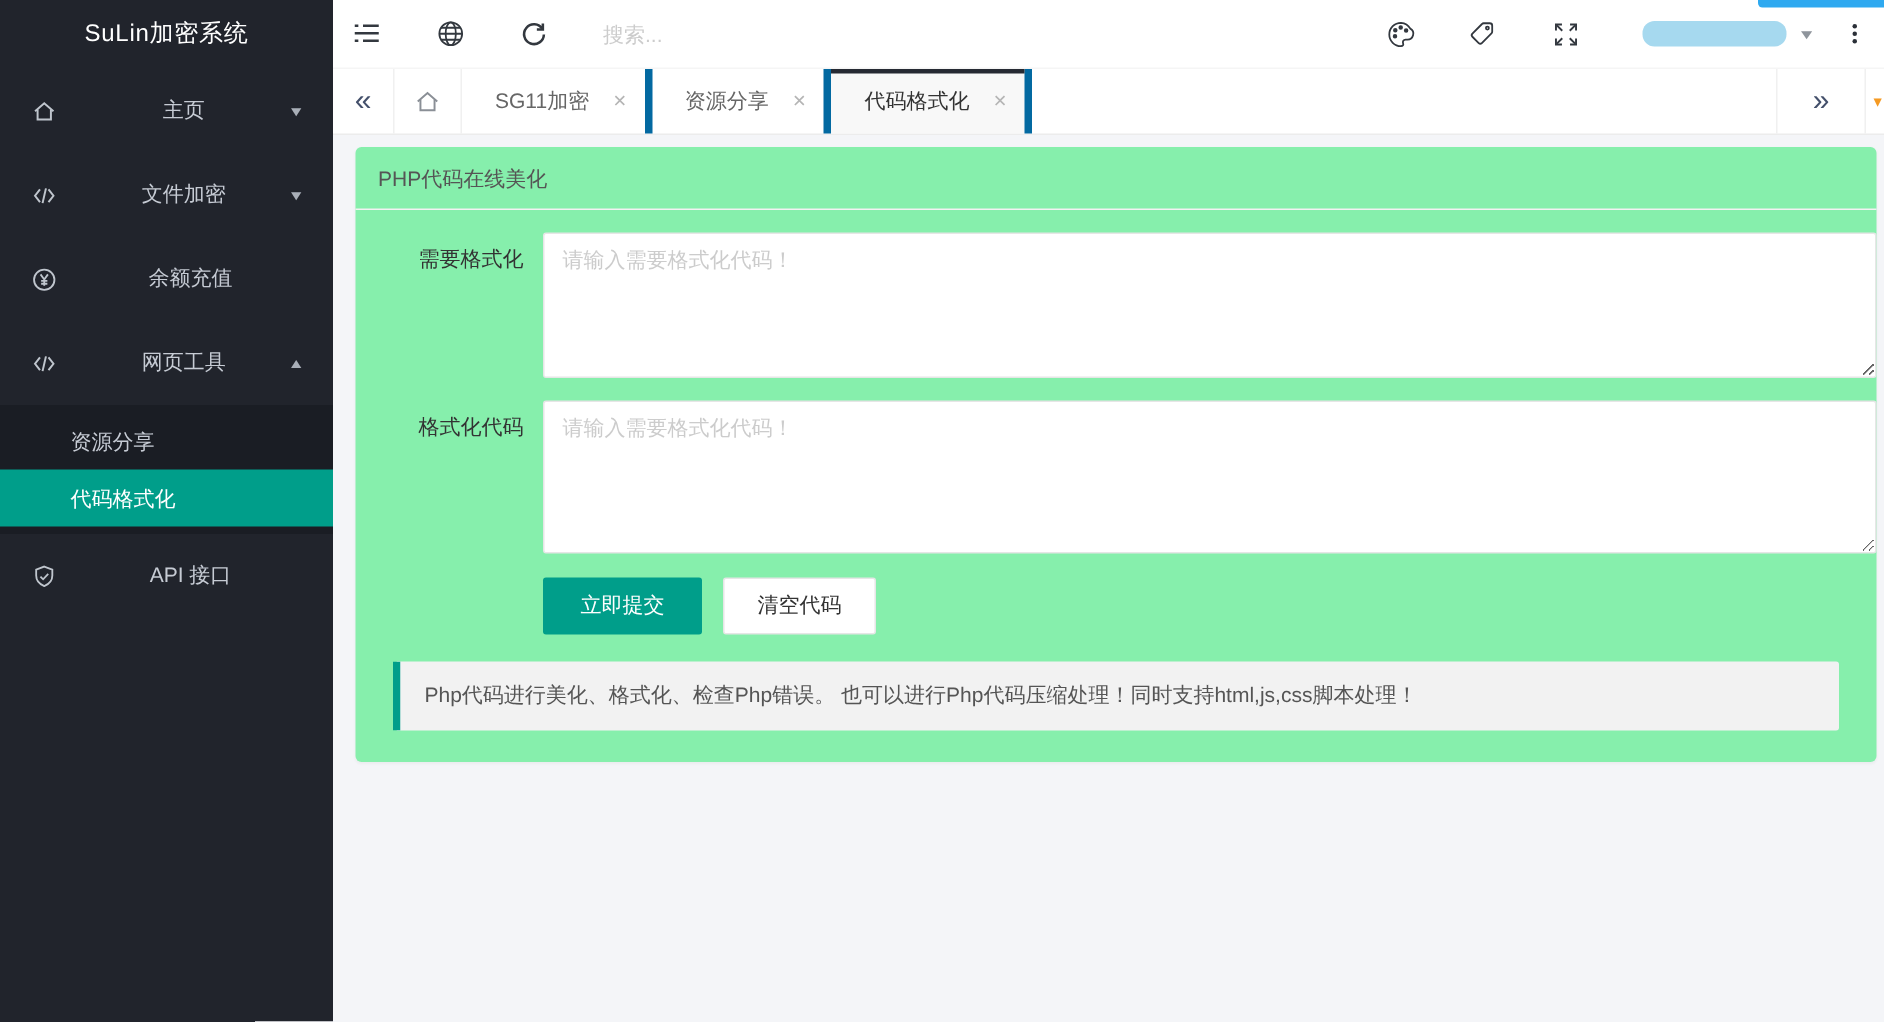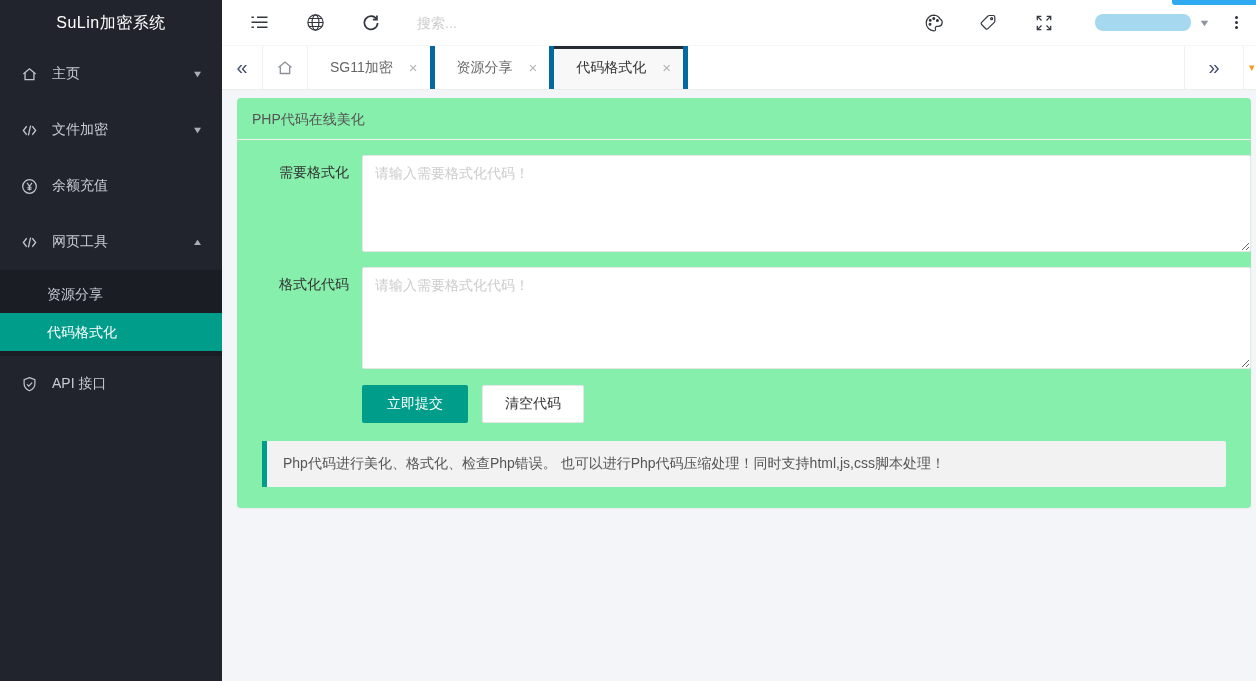--- a/index.html
+++ b/index.html
@@ -5,30 +5,30 @@
   * { box-sizing: border-box; margin: 0; padding: 0; }
   html,body { width:1256px; height:681px; }
   body {
     font-family:"Liberation Sans","DejaVu Sans",sans-serif;
     background:#f4f5f8; position:relative; overflow:hidden;
     -webkit-font-smoothing:antialiased;
   }
   
   .sidebar { position:absolute; left:0; top:0; bottom:0; width:222px; background:#21242c; color:#c6cbd4; z-index:3; }
   .logo { height:46px; line-height:46px; text-align:center; color:#fff; font-size:16px; letter-spacing:.5px; }
-  .menu-item { height:56px; display:flex; align-items:center; padding:0 20px; font-size:14px; cursor:pointer; }
+  .menu-item { height:56px; display:flex; align-items:center; padding:0 20px; font-size:14px; cursor:pointer;text-align:center; }
   .mi-icon { width:18px; height:18px; margin-right:14px; display:flex; align-items:center; justify-content:center; color:#bfc5cd; }
   .mi-icon svg { display:block; }
   .mi-label { flex:1; }
   .mi-arrow { font-size:9px; color:#a9afb8; transform:scaleX(1.3); }
   .submenu { background:#1a1d24; padding:5px 0; }
   .sub-item { height:38px; line-height:38px; padding-left:47px; font-size:14px; color:#c6cbd4; cursor:pointer; }
   .sub-item.active { background:#009e8a; color:#fff; }
   
-  .topbar { position:absolute; left:222px; top:0; right:0; height:46px; background:#fff; display:flex; align-items:center; padding-left:9px; border-bottom:1px solid #f5f5f5; }
+  .topbar { position:absolute; left:207px; top:0; right:0; height:46px; background:#fff; display:flex; align-items:center; padding-left:9px; border-bottom:1px solid #f5f5f5; }
   .tb-icon { width:56px; display:flex; justify-content:center; align-items:center; color:#33383f; cursor:pointer; }
   .search-input { border:none; outline:none; margin-left:18px; width:210px; font-size:14px; color:#666; background:transparent; }
   .search-input::placeholder { color:#ccc; }
   .tb-right { margin-left:auto; display:flex; align-items:center; padding-right:8px; }
   .tb-right .tb-icon { width:55px; }
   .redaction { width:96px; height:17px; background:#a6d9ef; border-radius:8px; margin-left:24px; cursor:pointer; }
   .user-caret { color:#8f959c; font-size:9px; margin:0 12px 0 9px; transform:scaleX(1.4); cursor:pointer; }
   .kebab { display:flex; flex-direction:column; gap:2px; margin:0 10px 0 14px; cursor:pointer; }
   .kebab i { width:3px; height:3px; border-radius:50%; background:#2b3038; }
   .top-strip { position:absolute; top:0; right:0; width:84px; height:5px; background:#2ea9f0; border-radius:0 0 0 3px; z-index:6; }

